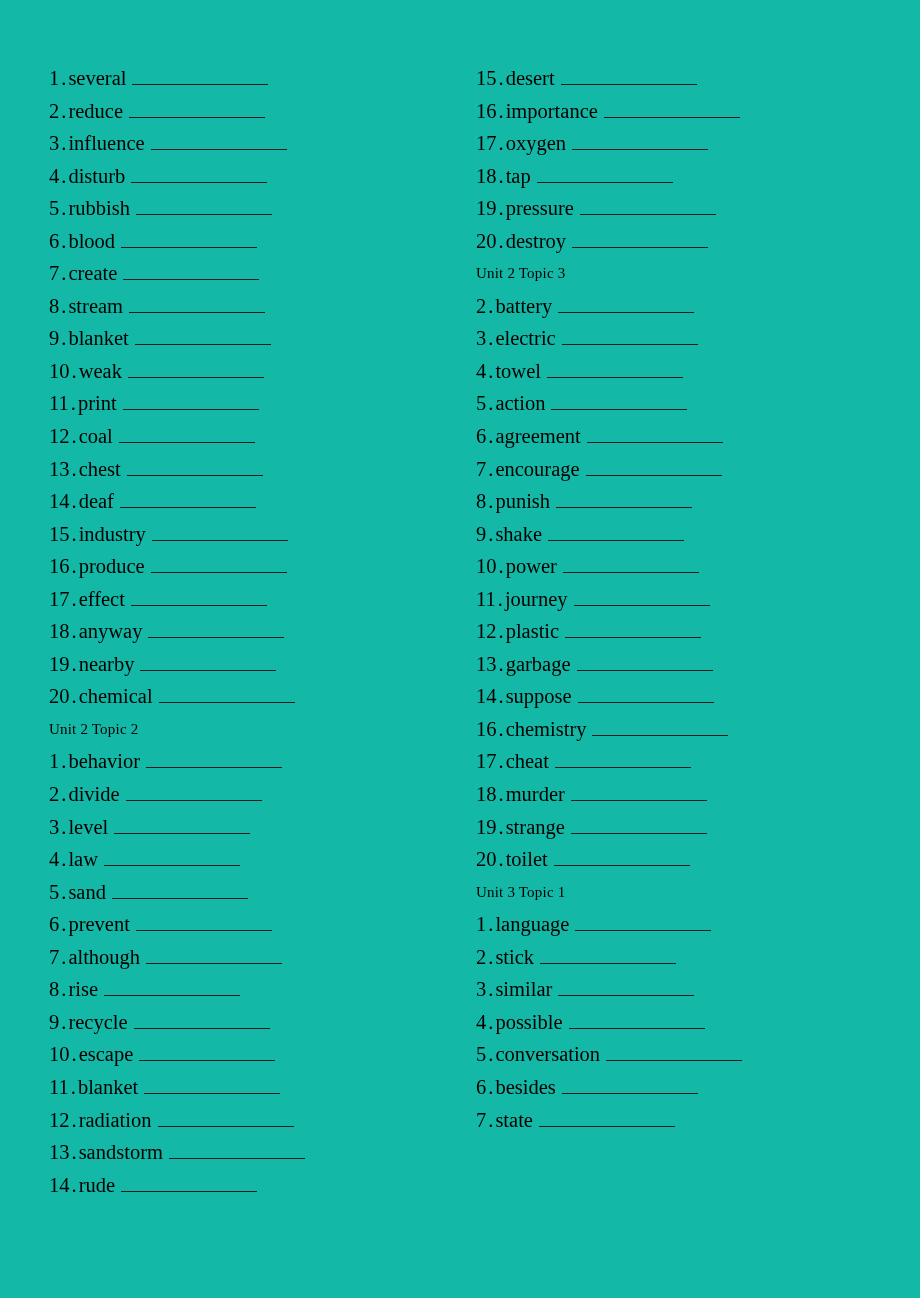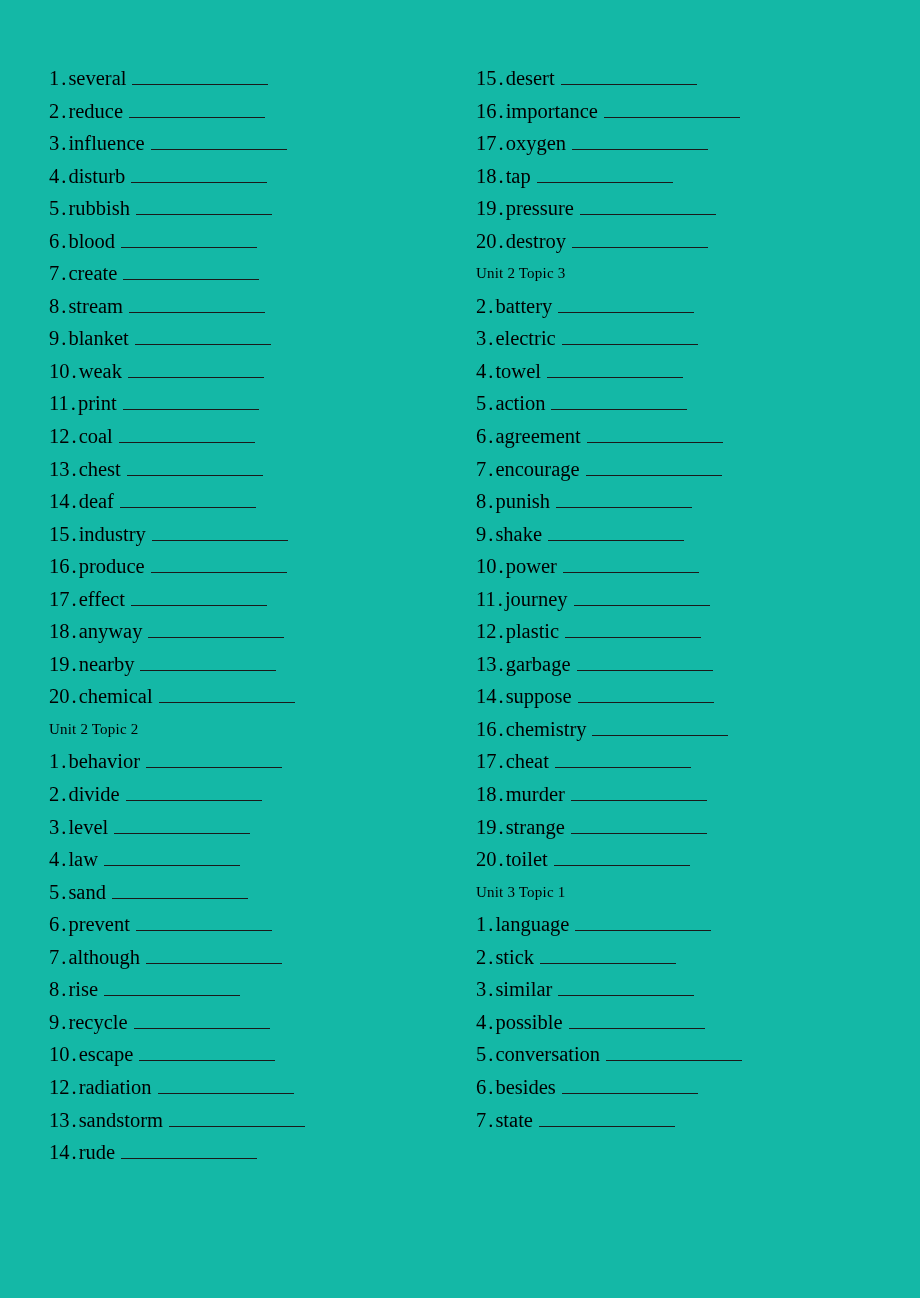--- a/index.html
+++ b/index.html
@@ -97,20 +97,21 @@
         <div class="entry"><span class="num">1</span><span class="dot">.</span><span class="word">behavior</span><span class="blank"></span></div>
         <div class="entry"><span class="num">2</span><span class="dot">.</span><span class="word">divide</span><span class="blank"></span></div>
         <div class="entry"><span class="num">3</span><span class="dot">.</span><span class="word">level</span><span class="blank"></span></div>
         <div class="entry"><span class="num">4</span><span class="dot">.</span><span class="word">law</span><span class="blank"></span></div>
         <div class="entry"><span class="num">5</span><span class="dot">.</span><span class="word">sand</span><span class="blank"></span></div>
         <div class="entry"><span class="num">6</span><span class="dot">.</span><span class="word">prevent</span><span class="blank"></span></div>
         <div class="entry"><span class="num">7</span><span class="dot">.</span><span class="word">although</span><span class="blank"></span></div>
         <div class="entry"><span class="num">8</span><span class="dot">.</span><span class="word">rise</span><span class="blank"></span></div>
         <div class="entry"><span class="num">9</span><span class="dot">.</span><span class="word">recycle</span><span class="blank"></span></div>
         <div class="entry"><span class="num">10</span><span class="dot">.</span><span class="word">escape</span><span class="blank"></span></div>
+        <div class="entry"><span class="num">11</span><span class="dot">.</span><span class="word">blanket</span><span class="blank"></span></div>
         <div class="entry"><span class="num">12</span><span class="dot">.</span><span class="word">radiation</span><span class="blank"></span></div>
         <div class="entry"><span class="num">13</span><span class="dot">.</span><span class="word">sandstorm</span><span class="blank"></span></div>
         <div class="entry"><span class="num">14</span><span class="dot">.</span><span class="word">rude</span><span class="blank"></span></div>
       </div>
     <div class="column column-right">
         <div class="entry"><span class="num">15</span><span class="dot">.</span><span class="word">desert</span><span class="blank"></span></div>
         <div class="entry"><span class="num">16</span><span class="dot">.</span><span class="word">importance</span><span class="blank"></span></div>
         <div class="entry"><span class="num">17</span><span class="dot">.</span><span class="word">oxygen</span><span class="blank"></span></div>
         <div class="entry"><span class="num">18</span><span class="dot">.</span><span class="word">tap</span><span class="blank"></span></div>
         <div class="entry"><span class="num">19</span><span class="dot">.</span><span class="word">pressure</span><span class="blank"></span></div>

